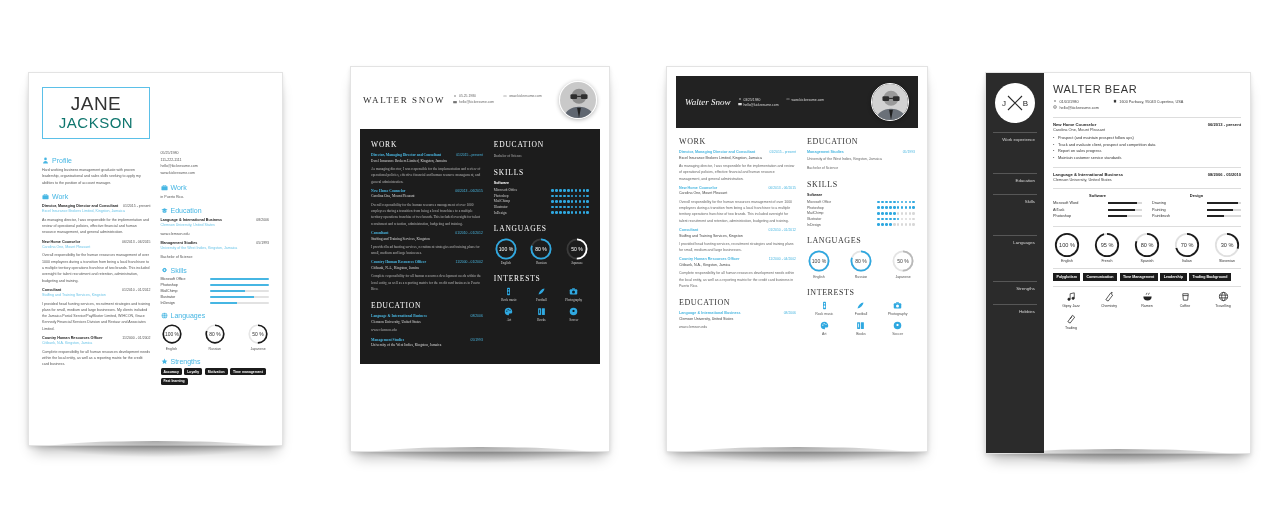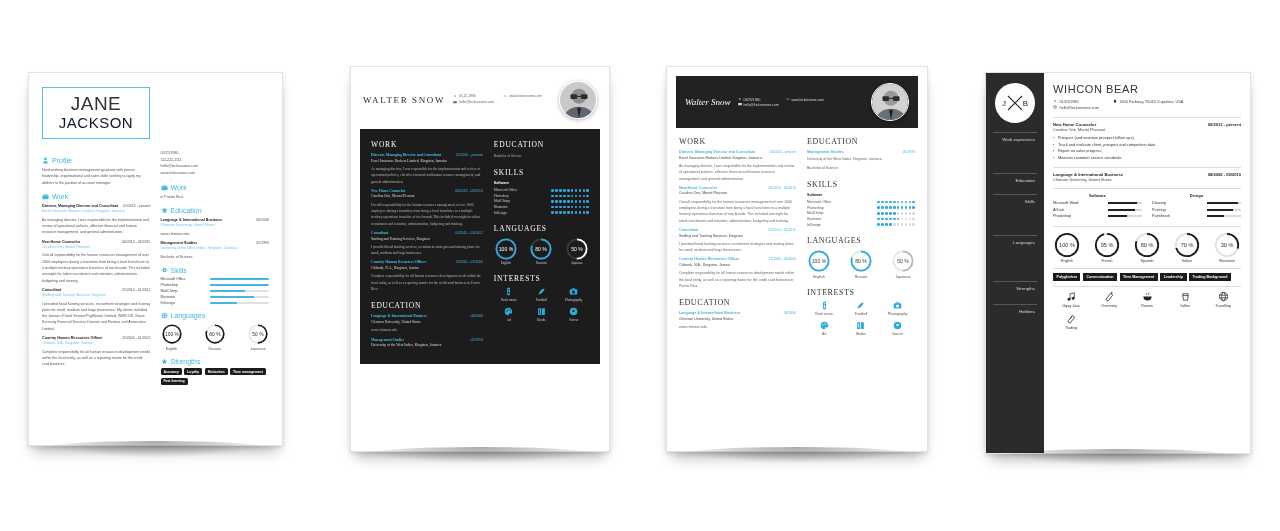--- a/index.html
+++ b/index.html
@@ -11,21 +11,21 @@
   .page { position:absolute; background:#fff; border:1px solid #e3e3e3;
           box-shadow:0 10px 14px -6px rgba(0,0,0,.33), 0 2px 4px rgba(0,0,0,.10); }
   .page::after{ content:""; position:absolute; left:4%; right:4%; bottom:-12px; height:16px;
      background:radial-gradient(ellipse at 50% 0%, rgba(0,0,0,.34) 0%, rgba(0,0,0,.14) 45%, rgba(0,0,0,0) 72%);
      border-radius:50%; }
 
   
   #p1 { left:28px; top:72px; width:255px; height:374px; padding:14px 13px; }
   .nameBox { border:1.6px solid #5bc0e8; padding:6px 4px 7px; text-align:center; width:108px; }
   .nm1 { font-size:19px; color:#333; letter-spacing:.5px; line-height:1.05; }
-  .nm2 { font-size:15px; color:#0f172a; letter-spacing:.5px; line-height:1.15; }
+  .nm2 { font-size:15px; color:#0f766e; letter-spacing:.5px; line-height:1.15; }
   .p1body { display:flex; gap:10px; margin-top:11px; }
   .col { width:50%; }
   .contact { font-size:3.6px; color:#555; line-height:1.85; }
   .secH { display:flex; align-items:center; gap:3px; color:#46b6e3; font-size:7px; margin:7px 0 3px; }
   .secH .ic { width:7px; height:7px; flex:0 0 7px; }
   .secH .ic svg{ display:block; width:7px; height:7px; }
   .ptext { font-size:3.6px; color:#555; line-height:1.75; }
   .jobHead { display:flex; justify-content:space-between; gap:4px; margin-top:4px; }
   .jobT { font-size:3.7px; font-weight:bold; color:#222; line-height:1.45; }
   .jobD { font-size:3.5px; color:#555; white-space:nowrap; }
@@ -840,21 +840,21 @@
       </div>
       <div class="nav">Work experience</div>
       <div class="nav" style="margin-top:31px">Education</div>
       <div class="nav" style="margin-top:11px">Skills</div>
       <div class="nav" style="margin-top:31px">Languages</div>
       <div class="nav" style="margin-top:36px">Strengths</div>
       <div class="nav" style="margin-top:13px">Hobbies</div>
     </div>
 
     <div class="main4">
-      <div class="n4">WIHCON BEAR</div>
+      <div class="n4">WALTER BEAR</div>
       <div class="c4">
         <div>
           <div class="li">
               <svg width="4" height="4" viewBox="0 0 16 16" fill="#333">
                 <circle cx="8" cy="8" r="2.6"></circle>
               </svg>
               <span>01/01/1980</span>
             </div>
           <div class="li">
               <svg width="4" height="4" viewBox="0 0 16 16" fill="#333">

